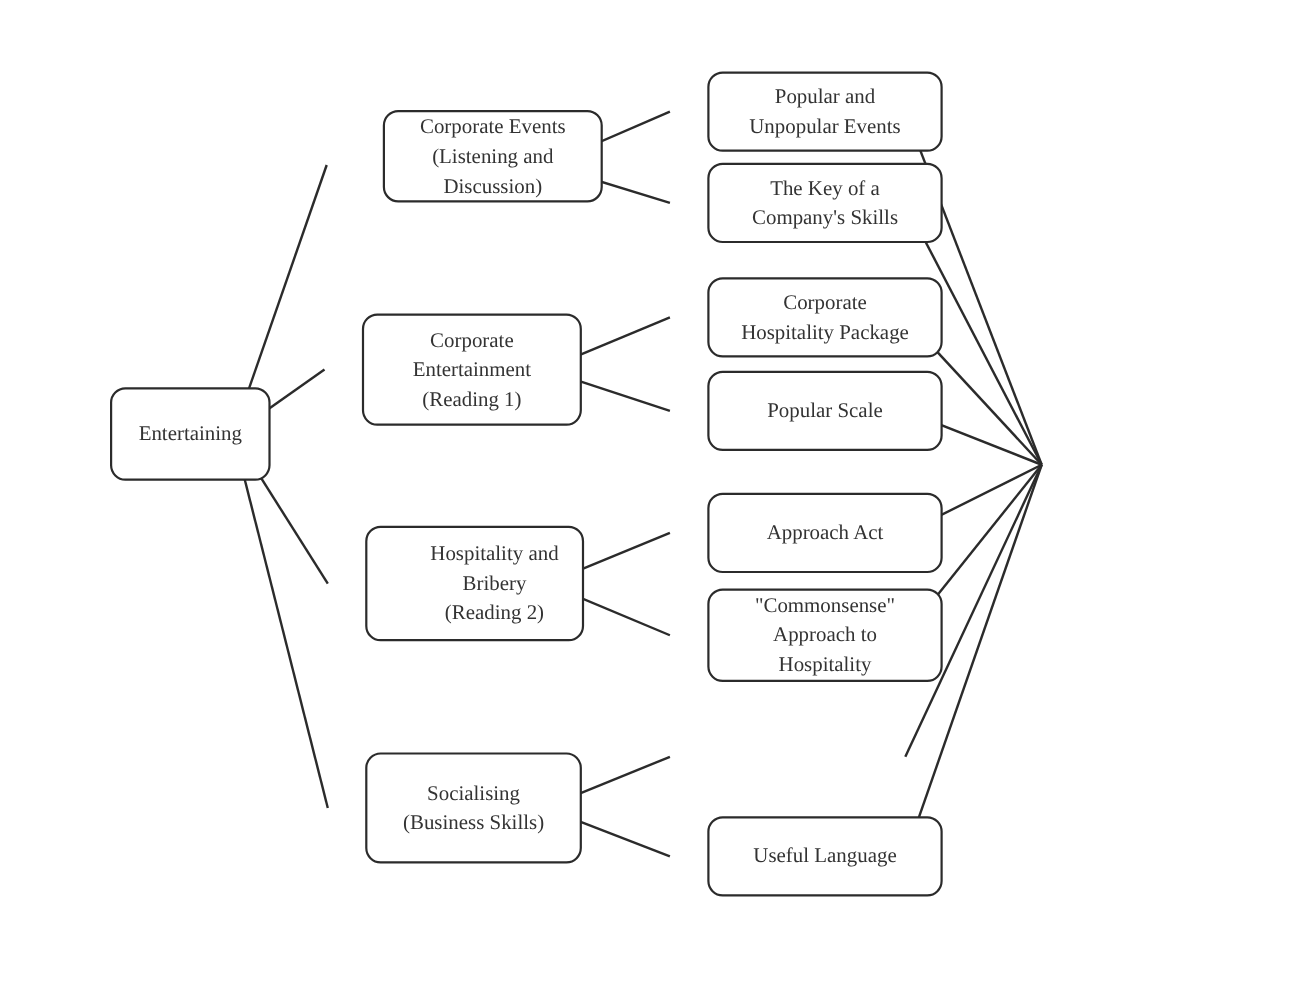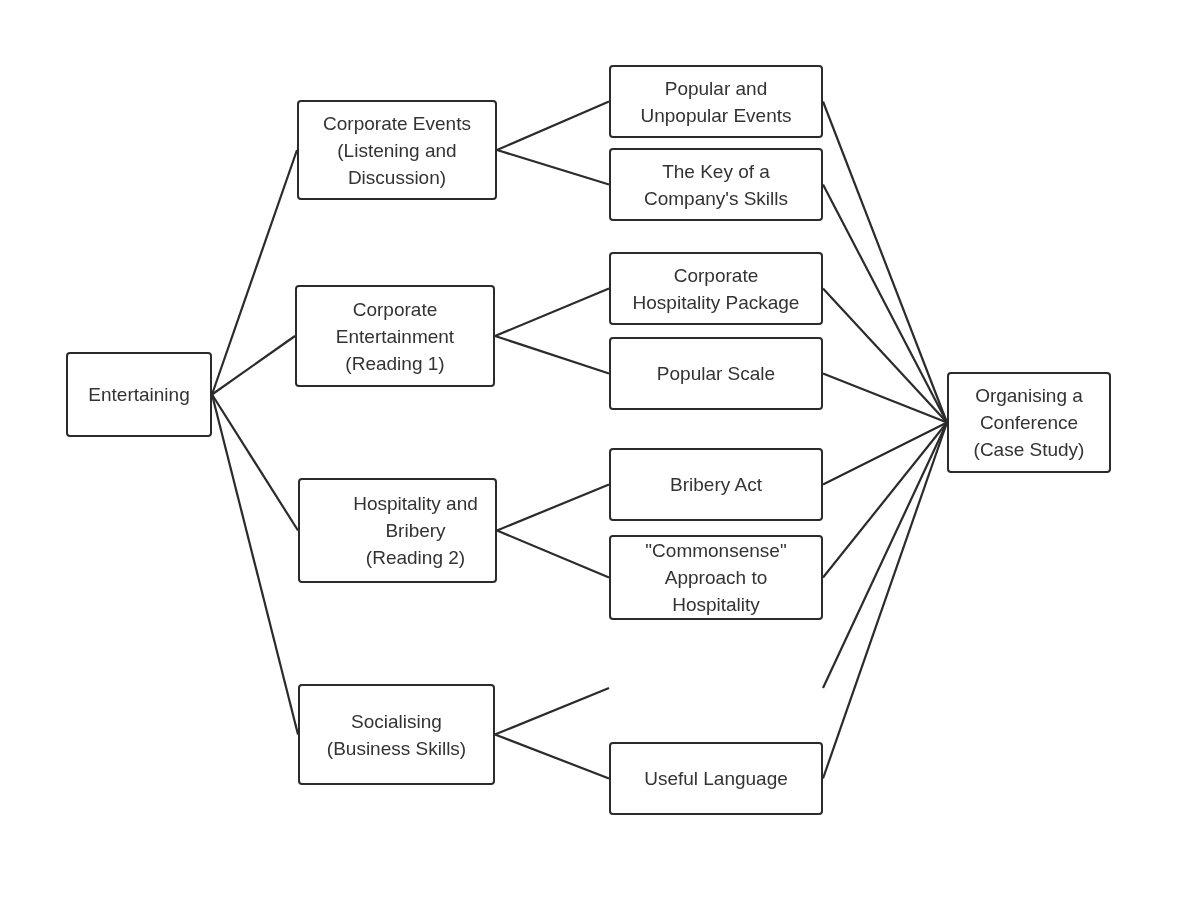--- a/index.html
+++ b/index.html
@@ -2,32 +2,33 @@
 <html><head>
 <meta charset="utf-8">
 <style>
   html, body { margin: 0; padding: 0; background: #ffffff; }
   body { width: 1194px; height: 900px; position: relative; overflow: hidden; }
   #diagram { position: absolute; left: 0; top: 0; width: 1194px; height: 900px; }
   .node {
     position: absolute;
     box-sizing: border-box;
     border: 2.5px solid #2b2b2b;
-    border-radius: 4px;
+    border-radius: 14px;
     background: #ffffff;
     display: flex;
     align-items: center;
     justify-content: center;
     text-align: center;
-    font-family: Liberation Sans, sans-serif;
+    font-family: Liberation Serif, serif;
     font-size: 19px;
     line-height: 27px;
     color: #333333;
     white-space: pre-line;
     padding: 0 4px;
+    margin-left: 34px;
   }
   svg#edges { position: absolute; left: 0; top: 0; }
   svg#edges line { stroke: #2b2b2b; stroke-width: 2.2; }
 </style>
 </head>
 <body>
 
 <div id="diagram">
   <svg id="edges" width="1194" height="900">
       <line x1="212" y1="394.5" x2="297" y2="150"></line>
@@ -47,41 +48,38 @@
       <line x1="823" y1="288.5" x2="947" y2="422.5"></line>
       <line x1="823" y1="373.5" x2="947" y2="422.5"></line>
       <line x1="823" y1="484.5" x2="947" y2="422.5"></line>
       <line x1="823" y1="577.5" x2="947" y2="422.5"></line>
       <line x1="823" y1="688" x2="947" y2="422.5"></line>
       <line x1="823" y1="778.5" x2="947" y2="422.5"></line>
     </svg>
 
   <div class="node" id="n-root" style="left:66px;top:352px;width:146px;height:85px;">Entertaining</div>
 
-  <div class="node" id="n-s1" style="left:297px;top:100px;width:200px;height:100px;">Corporate Events
+  <div class="node" id="n-s1" style="left:314px;top:100px;width:200px;height:84px;">Corporate Events
 (Listening and
 Discussion)</div>
   <div class="node" id="n-s2" style="left:295px;top:285px;width:200px;height:102px;">Corporate
 Entertainment
 (Reading 1)</div>
   <div class="node" id="n-s3" style="left:298px;top:478px;width:199px;height:105px;padding-left:40px;">Hospitality and
 Bribery
 (Reading 2)</div>
   <div class="node" id="n-s4" style="left:298px;top:684px;width:197px;height:101px;">Socialising
 (Business Skills)</div>
 
   <div class="node" id="n-t1" style="left:609px;top:65px;width:214px;height:73px;">Popular and
 Unpopular Events</div>
   <div class="node" id="n-t2" style="left:609px;top:148px;width:214px;height:73px;">The Key of a
 Company's Skills</div>
   <div class="node" id="n-t3" style="left:609px;top:252px;width:214px;height:73px;">Corporate
 Hospitality Package</div>
   <div class="node" id="n-t4" style="left:609px;top:337px;width:214px;height:73px;">Popular Scale</div>
-  <div class="node" id="n-t5" style="left:609px;top:448px;width:214px;height:73px;">Bribery Act</div>
+  <div class="node" id="n-t5" style="left:609px;top:448px;width:214px;height:73px;">Approach Act</div>
   <div class="node" id="n-t6" style="left:609px;top:535px;width:214px;height:85px;line-height:27px;">"Commonsense"
 Approach to
 Hospitality</div>
   <div class="node" id="n-t8" style="left:609px;top:742px;width:214px;height:73px;">Useful Language</div>
 
-  <div class="node" id="n-sink" style="left:947px;top:372px;width:164px;height:101px;">Organising a
-Conference
-(Case Study)</div>
 </div>
 
 </body></html>

